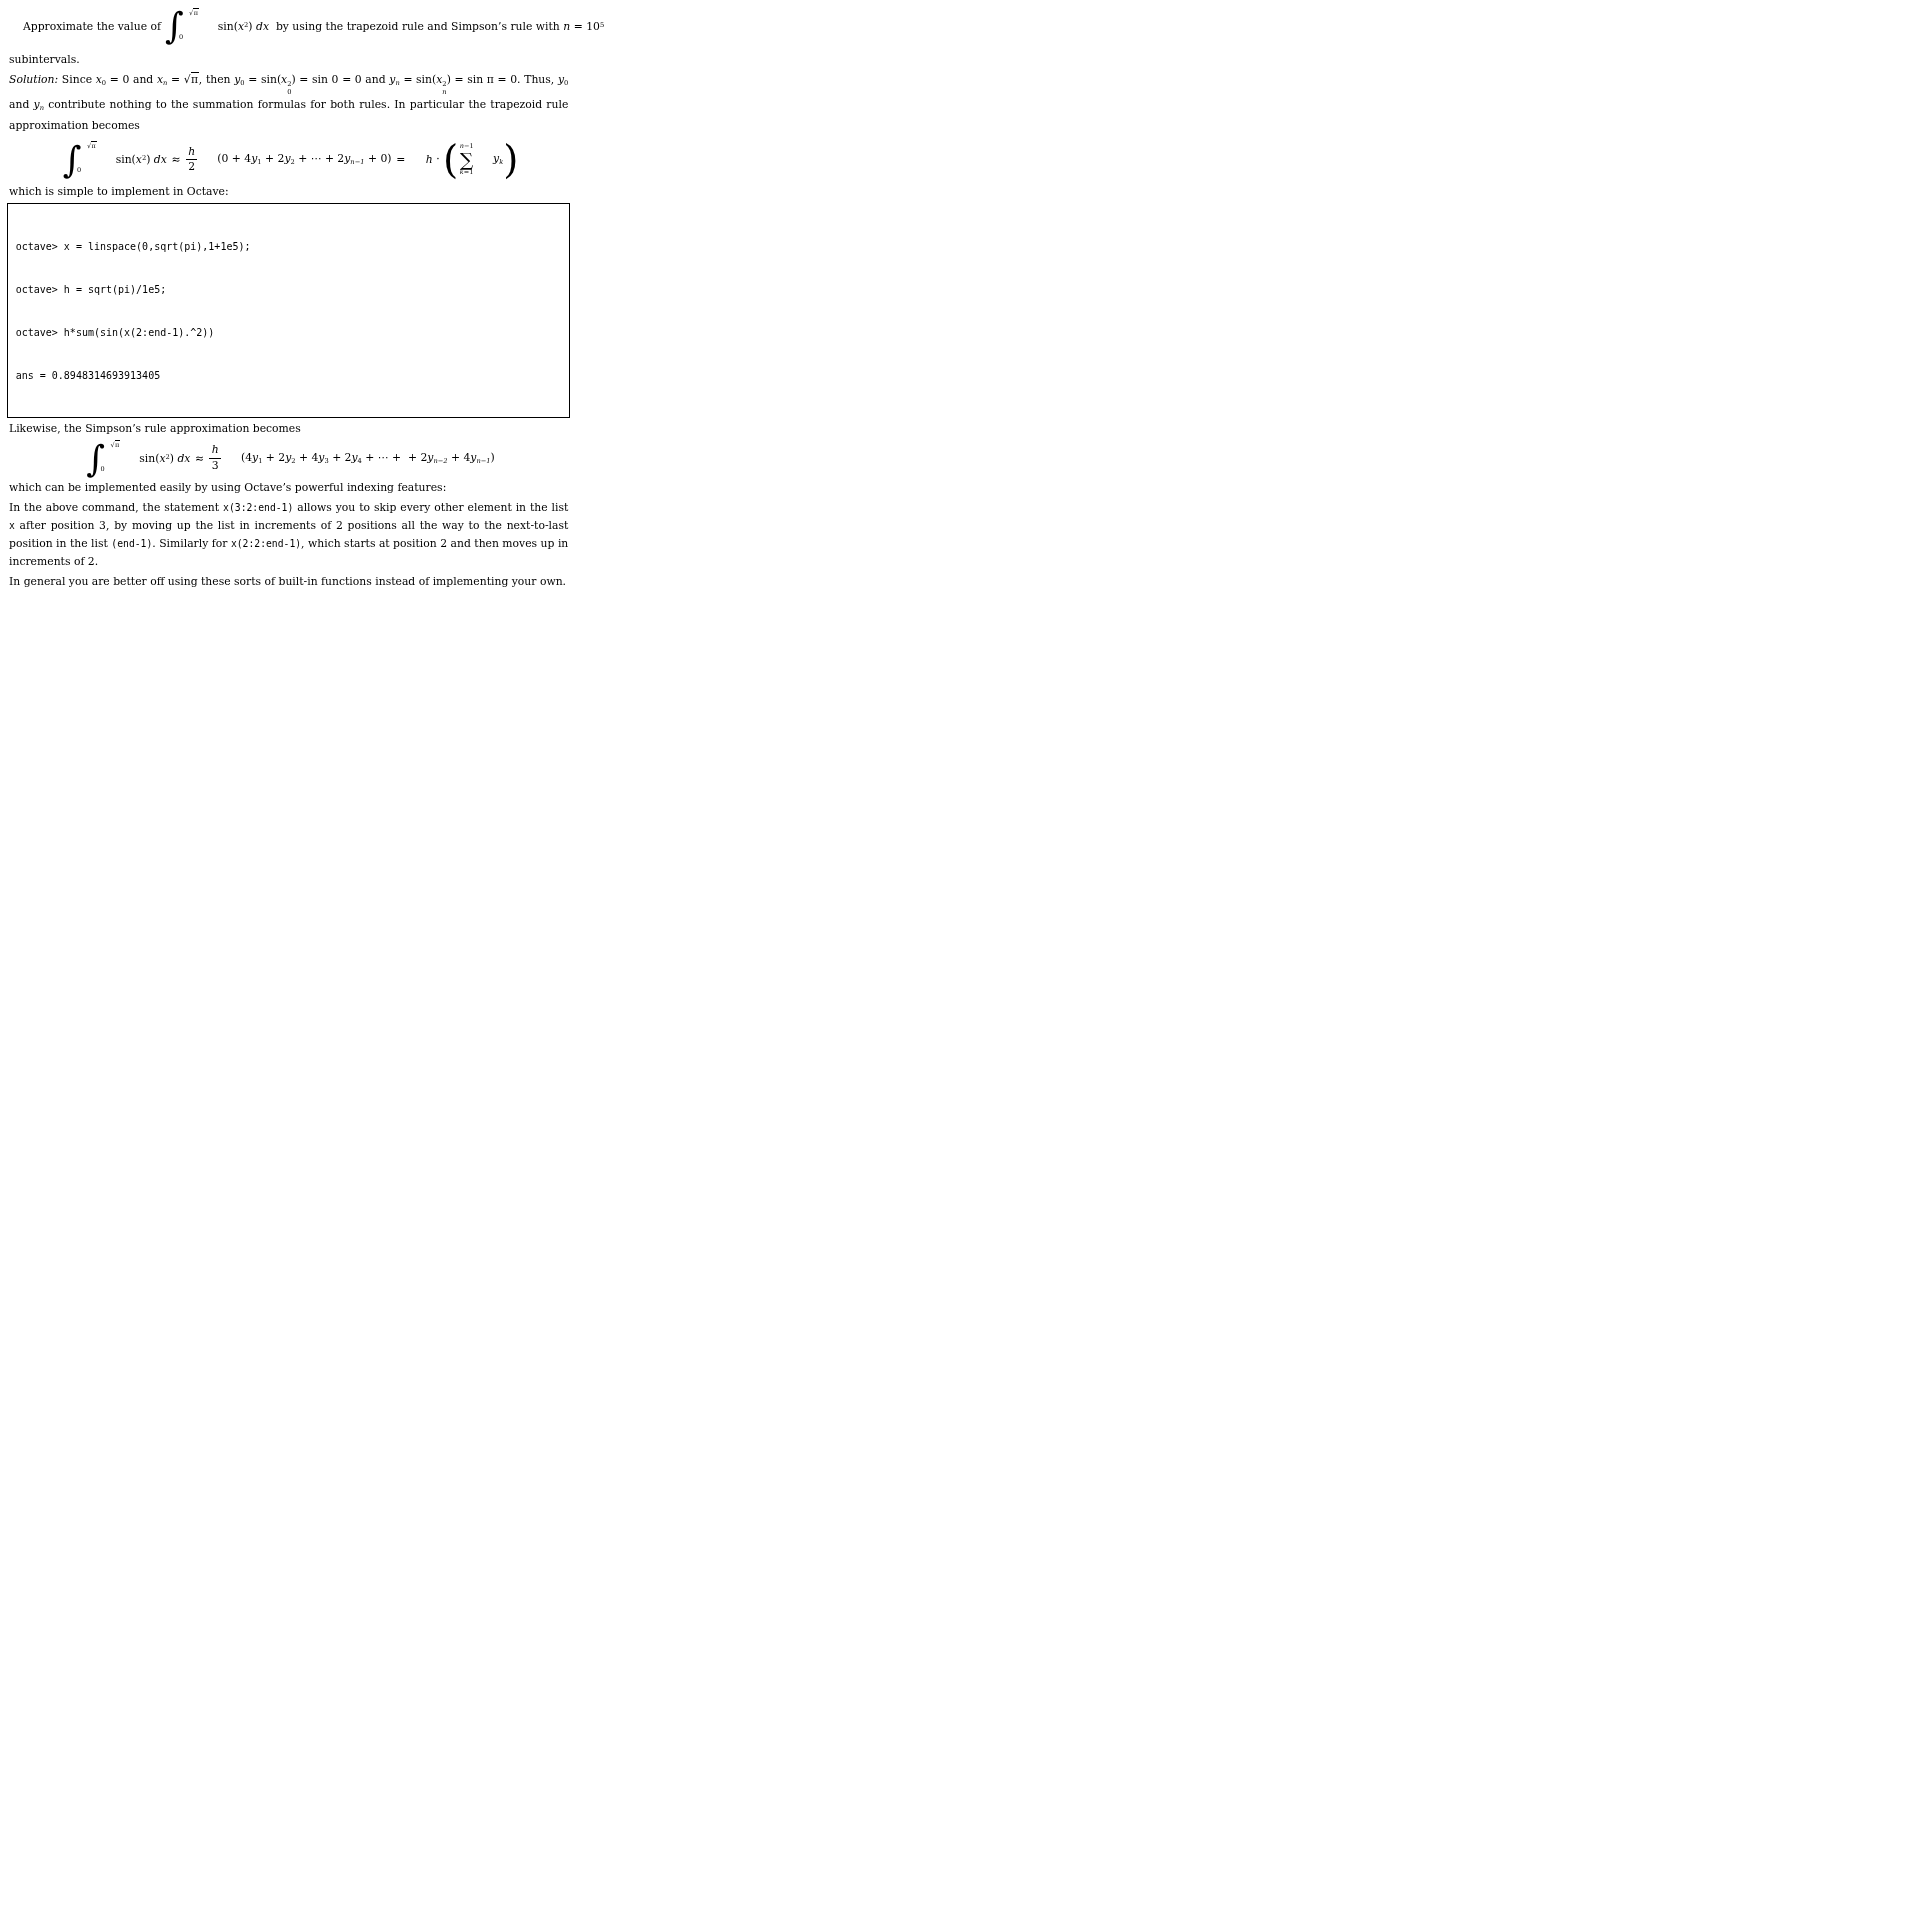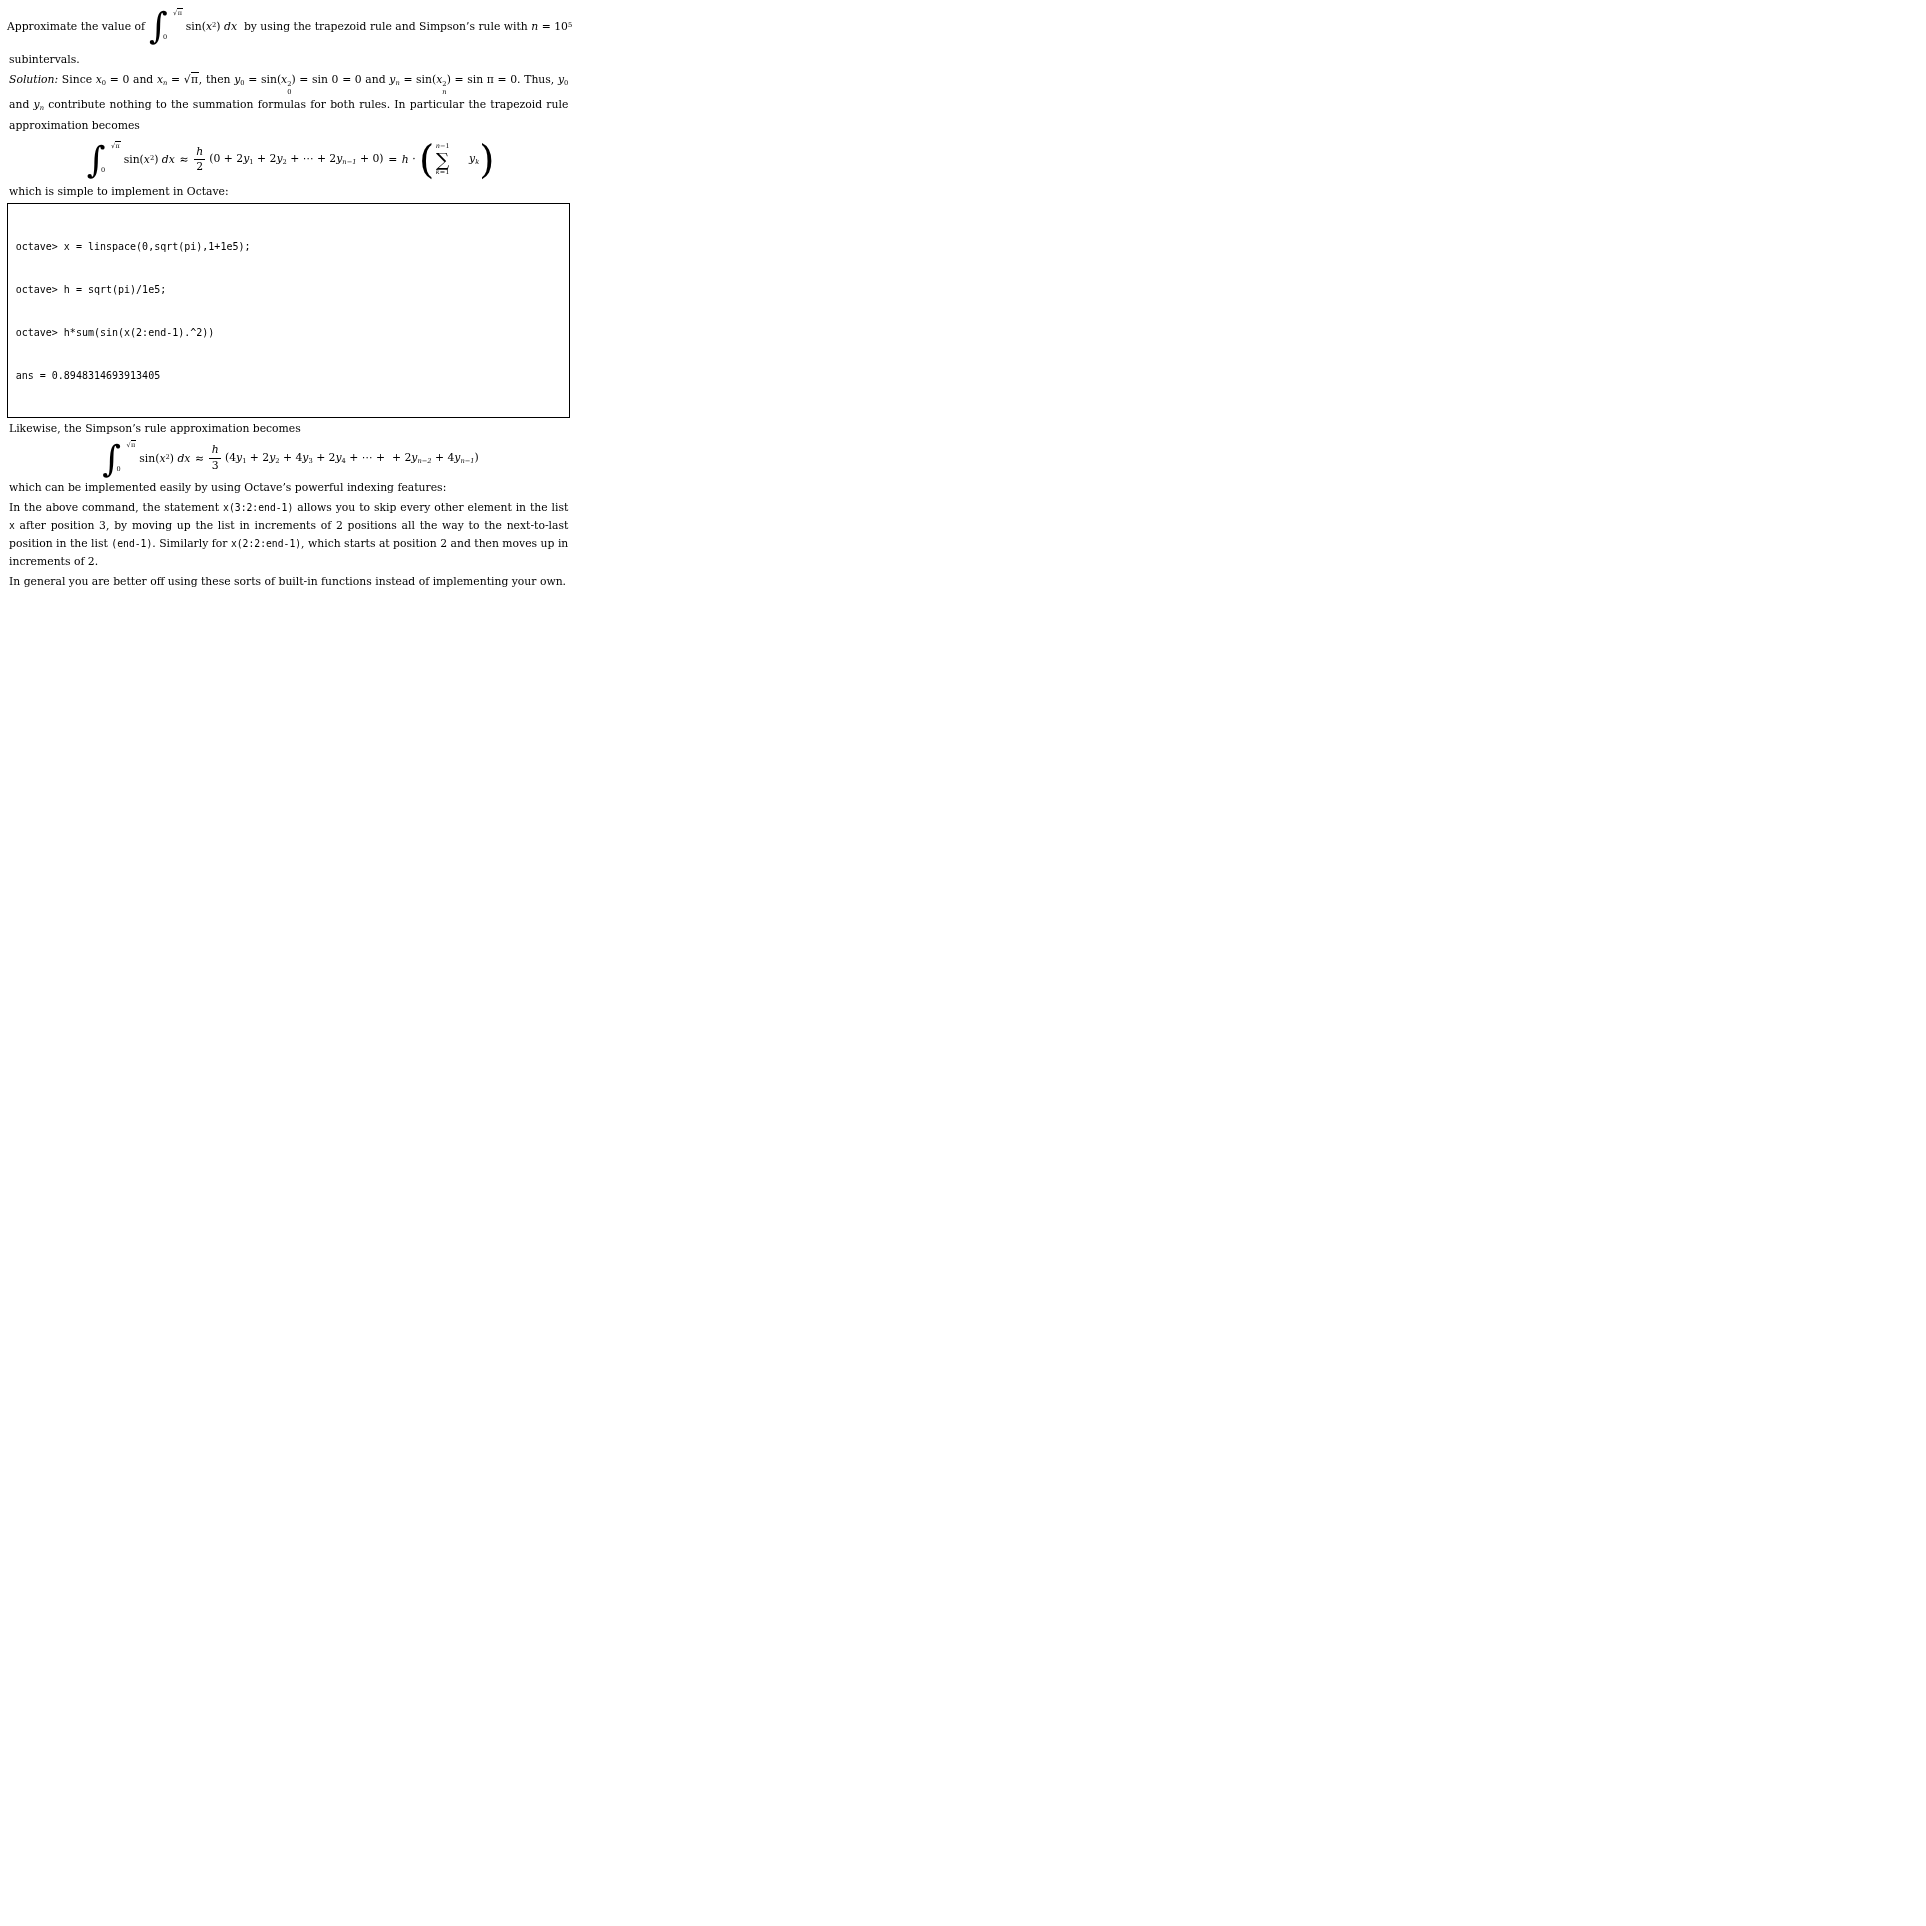--- a/index.html
+++ b/index.html
@@ -24,21 +24,21 @@
   .mt-closing{margin-top:7px;margin-bottom:3.9px;}
 
   
   .prob-line{
     display:flex;
     align-items:center;
     white-space:nowrap;
     height:45px;
     overflow:visible;
   }
-  .m{white-space:pre;}
+  .m{white-space:pre;margin-left:16px;}
 
   
   .r-t{}
   .r-i,.r-it{font-style:italic;}
   .r-sub,.r-subi{font-size:0.62em;vertical-align:-0.25em;}
   .r-sup,.r-supi{font-size:0.62em;vertical-align:0.5em;}
   .r-subi,.r-supi{font-style:italic;}
   .r-mono{font-family:"DejaVu Sans Mono","Liberation Mono",monospace;font-size:0.9em;}
   .r-ss{display:inline-flex;flex-direction:column;align-items:flex-start;font-size:0.62em;line-height:1.12;vertical-align:-0.5em;}
   .r-ss .ssb.ital{font-style:italic;}
@@ -119,21 +119,21 @@
         <span class="int-upper"><span class="r-sqrt"><span class="sqsign">√</span><span class="sqarg">π</span></span></span>
         <span class="int-lower"><span class="r-t">0</span></span>
       </span>
     </span>
     <span class="m"><span class="r-t">sin(</span><span class="r-i">x</span><span class="r-sup">2</span><span class="r-t">) </span><span class="r-i">dx</span></span>
     <span class="m rel">≈</span>
     <span class="frac">
       <span class="fnum"><span class="r-i">h</span></span>
       <span class="fden"><span class="r-t">2</span></span>
     </span>
-    <span class="m"><span class="r-t">(0 + 2</span><span class="r-i">y</span><span class="r-sub">1</span><span class="r-t"> + 2</span><span class="r-i">y</span><span class="r-sub">2</span><span class="r-t"> + ⋯ + 2</span><span class="r-i">y</span><span class="r-subi">n−1</span><span class="r-t"> + 0)</span></span>
+    <span class="m"><span class="r-t">(0 + 4</span><span class="r-i">y</span><span class="r-sub">1</span><span class="r-t"> + 2</span><span class="r-i">y</span><span class="r-sub">2</span><span class="r-t"> + ⋯ + 2</span><span class="r-i">y</span><span class="r-subi">n−1</span><span class="r-t"> + 0)</span></span>
     <span class="m rel">=</span>
     <span class="m"><span class="r-i">h</span><span class="r-t"> · </span></span>
     <span class="bigparen">(</span>
     <span class="sigma">
       <span class="s-top"><span class="r-i">n</span><span class="r-t">−1</span></span>
       <span class="s-glyph">∑</span>
       <span class="s-bot"><span class="r-i">k</span><span class="r-t">=1</span></span>
     </span>
     <span class="m summand"><span class="r-i">y</span><span class="r-subi">k</span></span>
     <span class="bigparen">)</span>

